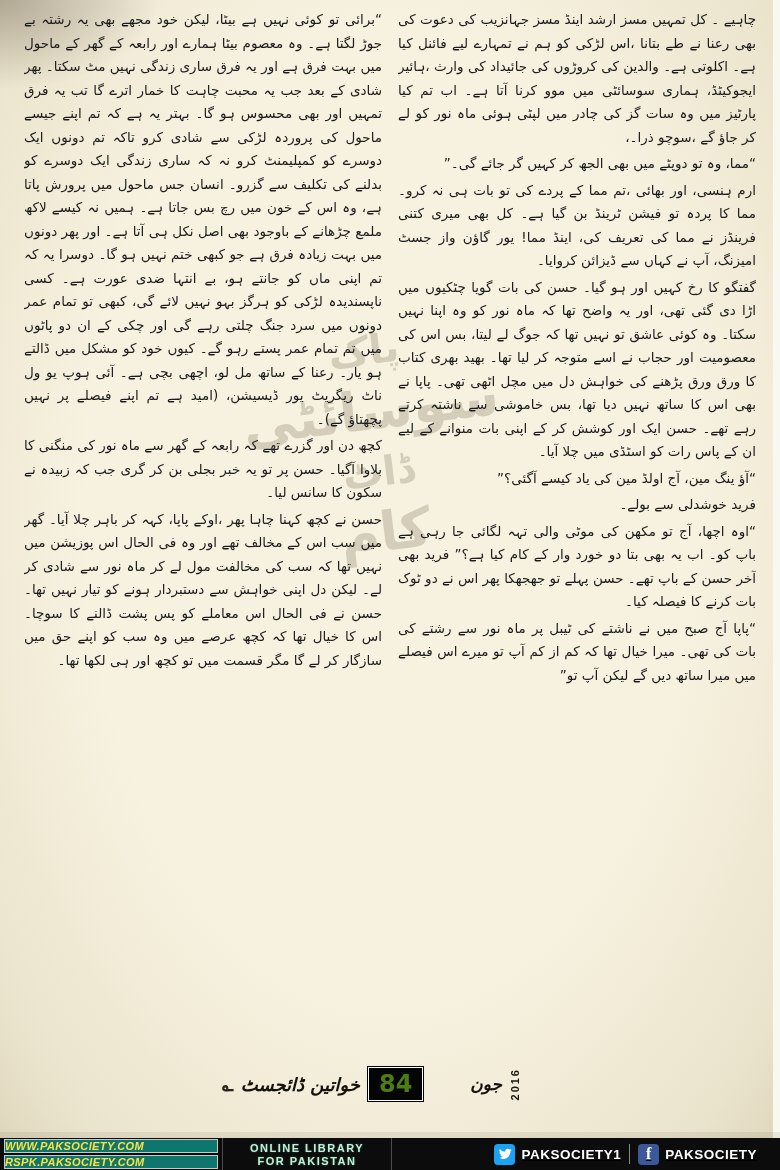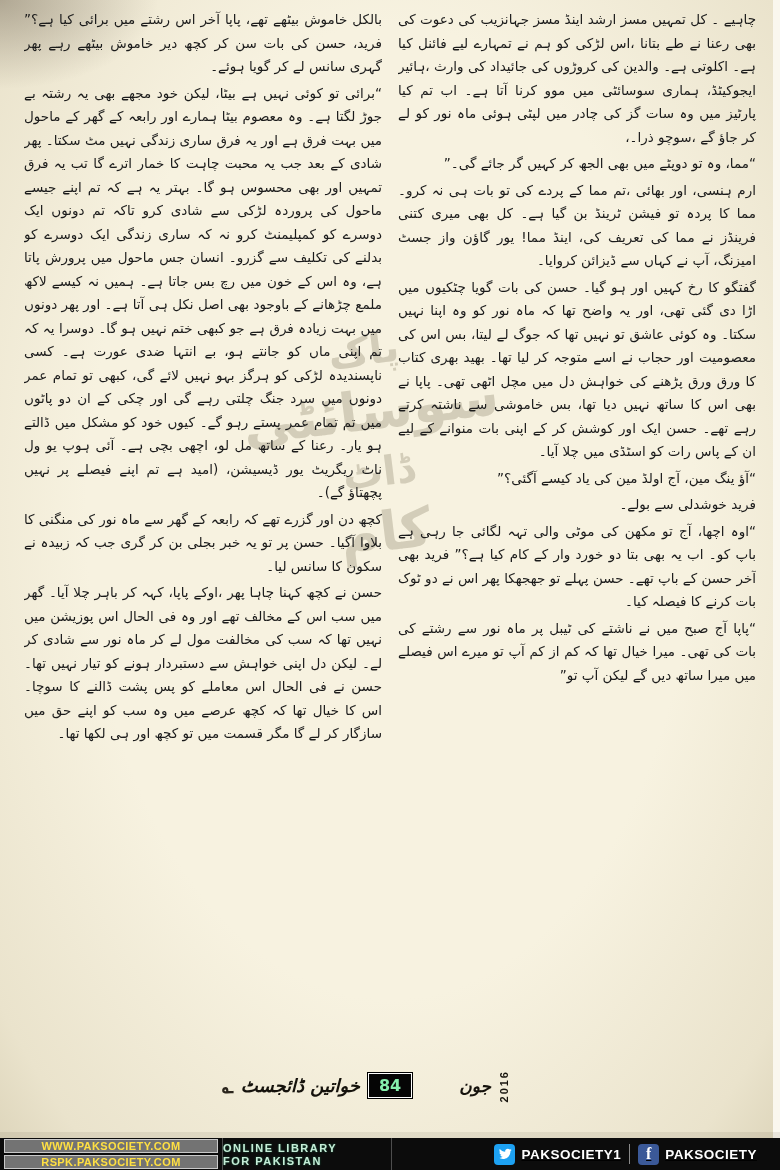--- a/index.html
+++ b/index.html
@@ -83,23 +83,23 @@
   }
   .digest-name {
     font-size: 18px;
     font-weight: bold;
     font-style: italic;
     color: #15120c;
     letter-spacing: 1px;
   }
   .page-num-box {
     background: #050505;
-    color: #86efac;
-    font-weight: bold;
-    font-size: 16px;
+    color: #4d7c0f;
+    font-weight: bold;
+    font-size: 24px;
     padding: 3px 11px;
     border: 1px solid #000;
     box-shadow: inset 0 0 0 1px #fff;
     font-family: "DejaVu Sans", sans-serif;
   }
   .month-word {
     font-size: 17px;
     font-weight: bold;
     font-style: italic;
     color: #15120c;
@@ -131,34 +131,34 @@
     font-family: "Liberation Sans", sans-serif;
   }
   .footer-sites {
     width: 222px;
     display: flex; flex-direction: column; justify-content: center;
     gap: 2px; padding: 2px 4px;
     box-sizing: border-box;
   }
   .site-line {
     border: 1px solid #c9c9c9;
-    background: #737373;
+    background: #0f766e;
     color: #ffe042;
     font-size: 11px;
     font-weight: bold;
-    text-align: center;
     line-height: 12px;
     letter-spacing: 0.4px;
     white-space: nowrap;
+    font-style: italic;
   }
   .footer-tagline {
     width: 168px;
     border-left: 1px solid #4d4d4d;
     border-right: 1px solid #4d4d4d;
-    display: flex; flex-direction: column; justify-content: center; align-items: flex-start;
+    display: flex; flex-direction: column; justify-content: center; align-items: center;
     gap: 1px;
   }
   .tagline-line {
     color: #c6ecd7;
     font-size: 11px;
     font-weight: bold;
     letter-spacing: 1.5px;
     line-height: 12px;
     text-shadow: 0 0 2px #1d6b4a;
     white-space: nowrap;
@@ -210,21 +210,20 @@
         <p>چاہیے ۔ کل تمہیں مسز ارشد اینڈ مسز جہانزیب کی دعوت کی بھی رعنا نے طے بتانا ،اس لڑکی کو ہم نے تمہارے لیے فائنل کیا ہے۔ اکلوتی ہے۔ والدین کی کروڑوں کی جائیداد کی وارث ،ہائیر ایجوکیٹڈ، ہماری سوسائٹی میں موو کرنا آتا ہے۔ اب تم کیا پارٹیز میں وہ سات گز کی چادر میں لپٹی ہوئی ماہ نور کو لے کر جاؤ گے ،سوچو ذرا۔،</p>
         <p>“مما، وہ تو دوپٹے میں بھی الجھ کر کہیں گر جائے گی۔”</p>
         <p>ارم ہنسی، اور بھائی ،تم مما کے پردے کی تو بات ہی نہ کرو۔ مما کا پردہ تو فیشن ٹرینڈ بن گیا ہے۔ کل بھی میری کتنی فرینڈز نے مما کی تعریف کی، اینڈ مما! یور گاؤن واز جسٹ امیزنگ، آپ نے کہاں سے ڈیزائن کروایا۔</p>
         <p>گفتگو کا رخ کہیں اور ہو گیا۔ حسن کی بات گویا چٹکیوں میں اڑا دی گئی تھی، اور یہ واضح تھا کہ ماہ نور کو وہ اپنا نہیں سکتا۔ وہ کوئی عاشق تو نہیں تھا کہ جوگ لے لیتا، بس اس کی معصومیت اور حجاب نے اسے متوجہ کر لیا تھا۔ بھید بھری کتاب کا ورق ورق پڑھنے کی خواہش دل میں مچل اٹھی تھی۔ پاپا نے بھی اس کا ساتھ نہیں دیا تھا، بس خاموشی سے ناشتہ کرتے رہے تھے۔ حسن ایک اور کوشش کر کے اپنی بات منوانے کے لیے ان کے پاس رات کو اسٹڈی میں چلا آیا۔</p>
         <p>“آؤ ینگ مین، آج اولڈ مین کی یاد کیسے آگئی؟”</p>
         <p>فرید خوشدلی سے بولے۔</p>
         <p>“اوہ اچھا، آج تو مکھن کی موٹی والی تہہ لگائی جا رہی ہے باپ کو۔ اب یہ بھی بتا دو خورد وار کے کام کیا ہے؟” فرید بھی آخر حسن کے باپ تھے۔ حسن پہلے تو جھجھکا پھر اس نے دو ٹوک بات کرنے کا فیصلہ کیا۔</p>
         <p>“پاپا آج صبح میں نے ناشتے کی ٹیبل پر ماہ نور سے رشتے کی بات کی تھی۔ میرا خیال تھا کہ کم از کم آپ تو میرے اس فیصلے میں میرا ساتھ دیں گے لیکن آپ تو”</p>
       </div>
       <div class="col">
-        <p>بالکل خاموش بیٹھے تھے، پاپا آخر اس رشتے میں برائی کیا ہے؟” فرید، حسن کی بات سن کر کچھ دیر خاموش بیٹھے رہے پھر گہری سانس لے کر گویا ہوئے۔</p>
         <p>“برائی تو کوئی نہیں ہے بیٹا، لیکن خود مجھے بھی یہ رشتہ بے جوڑ لگتا ہے۔ وہ معصوم بیٹا ہمارے اور رابعہ کے گھر کے ماحول میں بہت فرق ہے اور یہ فرق ساری زندگی نہیں مٹ سکتا۔ پھر شادی کے بعد جب یہ محبت چاہت کا خمار اترے گا تب یہ فرق تمہیں اور بھی محسوس ہو گا۔ بہتر یہ ہے کہ تم اپنے جیسے ماحول کی پروردہ لڑکی سے شادی کرو تاکہ تم دونوں ایک دوسرے کو کمپلیمنٹ کرو نہ کہ ساری زندگی ایک دوسرے کو بدلنے کی تکلیف سے گزرو۔ انسان جس ماحول میں پرورش پاتا ہے، وہ اس کے خون میں رچ بس جاتا ہے۔ ہمیں نہ کیسے لاکھ ملمع چڑھانے کے باوجود بھی اصل نکل ہی آتا ہے۔ اور پھر دونوں میں بہت زیادہ فرق ہے جو کبھی ختم نہیں ہو گا۔ دوسرا یہ کہ تم اپنی ماں کو جانتے ہو، بے انتہا ضدی عورت ہے۔ کسی ناپسندیدہ لڑکی کو ہرگز بہو نہیں لائے گی، کبھی تو تمام عمر دونوں میں سرد جنگ چلتی رہے گی اور چکی کے ان دو پاٹوں میں تم تمام عمر پستے رہو گے۔ کیوں خود کو مشکل میں ڈالتے ہو یار۔ رعنا کے ساتھ مل لو، اچھی بچی ہے۔ آئی ہوپ یو ول ناٹ ریگریٹ یور ڈیسیشن، (امید ہے تم اپنے فیصلے پر نہیں پچھتاؤ گے)۔</p>
         <p>کچھ دن اور گزرے تھے کہ رابعہ کے گھر سے ماہ نور کی منگنی کا بلاوا آگیا۔ حسن پر تو یہ خبر بجلی بن کر گری جب کہ زبیدہ نے سکون کا سانس لیا۔</p>
         <p>حسن نے کچھ کہنا چاہا پھر ،اوکے پاپا، کہہ کر باہر چلا آیا۔ گھر میں سب اس کے مخالف تھے اور وہ فی الحال اس پوزیشن میں نہیں تھا کہ سب کی مخالفت مول لے کر ماہ نور سے شادی کر لے۔ لیکن دل اپنی خواہش سے دستبردار ہونے کو تیار نہیں تھا۔ حسن نے فی الحال اس معاملے کو پس پشت ڈالنے کا سوچا۔ اس کا خیال تھا کہ کچھ عرصے میں وہ سب کو اپنے حق میں سازگار کر لے گا مگر قسمت میں تو کچھ اور ہی لکھا تھا۔</p>
       </div>
     </div>
 
     <div class="ribbon">
       <span class="ribbon-flourish">؎</span>
       <span class="digest-name">خواتین ڈائجسٹ</span>
       <span class="page-num-box">84</span>

